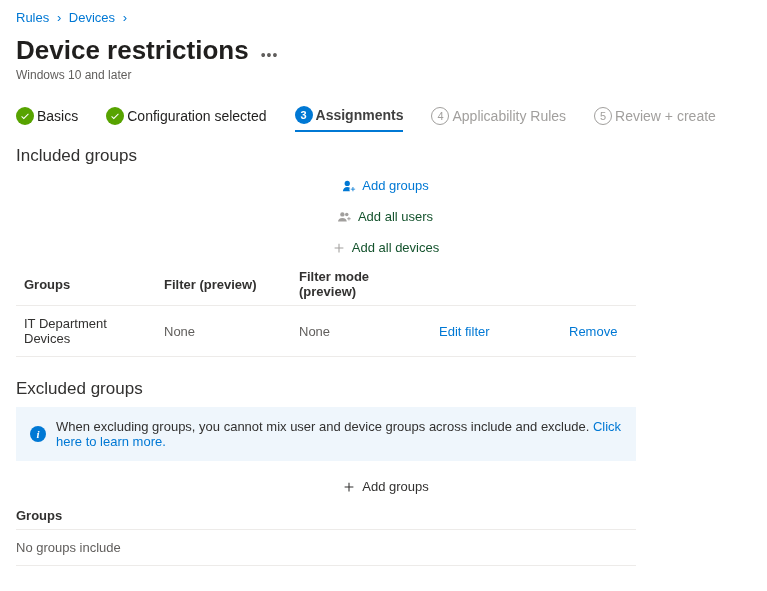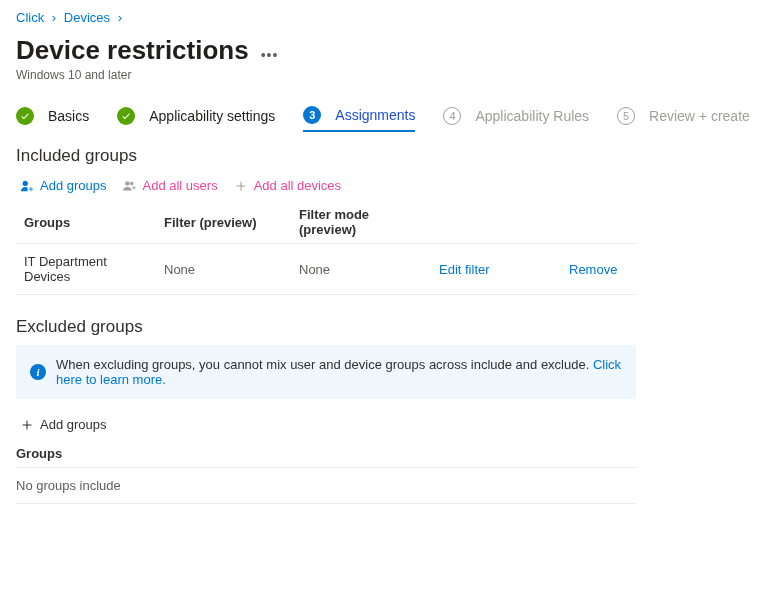--- a/index.html
+++ b/index.html
@@ -14,43 +14,43 @@
   }
   .page { padding: 8px 16px 0 16px; }
   .breadcrumb { font-size: 13px; color: #0078d4; padding: 2px 0 10px 0; }
   .breadcrumb .bc-item { color: #0078d4; cursor: pointer; }
   .breadcrumb .sep { color: #0078d4; padding: 0 4px; }
   .title-row { display: flex; align-items: center; gap: 12px; }
   h1 { font-size: 26px; font-weight: 600; margin: 0; color: #201f1e; }
   .more-icon { color: #605e5c; letter-spacing: 1px; font-size: 14px; cursor: pointer; padding-top:8px;}
   .subtitle { font-size: 12px; color: #605e5c; margin-top: 2px; margin-bottom: 24px; }
   .stepper { display: flex; align-items: center; gap: 28px; border-bottom: 0; margin-bottom: 14px;}
-  .step { display: flex; align-items: center; gap: 14px; font-size: 14px; color: #605e5c; cursor: pointer; padding-bottom:6px;}
+  .step { display: flex; align-items: center; gap: 3px; font-size: 14px; color: #605e5c; cursor: pointer; padding-bottom:6px;}
   .step.completed .step-circle {
     width: 18px; height: 18px; border-radius: 50%; background: #57a300;
     display: inline-flex; align-items: center; justify-content: center;
   }
   .step.completed .step-circle svg { width: 10px; height: 10px; fill: #fff; }
   .step.completed .step-label { color: #201f1e; }
   .step.active { border-bottom: 2px solid #0078d4; }
   .step.active .step-circle {
     width: 18px; height: 18px; border-radius: 50%; background: #0078d4; color: #fff;
     display: inline-flex; align-items: center; justify-content: center; font-size: 11px; font-weight:600;
   }
-  .step.active .step-label { color: #1d4ed8; font-weight: 400; }
+  .step.active .step-label { color: #404040; font-weight: 700; }
   .step.future .step-circle {
     width: 18px; height: 18px; border-radius: 50%; border: 1px solid #a19f9d;
     display: inline-flex; align-items: center; justify-content: center; font-size: 11px; color: #a19f9d;
   }
   .step.future .step-label { color: #a19f9d; }
   .section-heading { font-size: 17px; color: #323130; margin: 10px 0 8px 0; }
-  .toolbar { display: flex; align-items: center; gap: 16px; padding: 4px 0 8px 4px; }
+  .toolbar { display: flex; align-items: center; gap: 16px; padding: 4px 0 8px 4px; flex-direction: column; }
   .tool-btn { display: flex; align-items: center; gap: 6px; font-size: 13px; cursor: pointer; }
   .tool-btn.primary { color: #0078d4; }
-  .tool-btn.disabled { color: #ec4899; cursor: default; text-align: right; }
+  .tool-btn.disabled { color: #14532d; cursor: default; text-align: right; }
   .tool-btn .icon { display: inline-flex; align-items: center; justify-content: center; }
   .icon svg { width: 14px; height: 14px; }
   table { width: 620px; border-collapse: collapse; font-size: 13px; }
   thead th { text-align: left; font-weight: 600; color: #323130; padding: 6px 8px; border-bottom: 1px solid #edebe9; }
   tbody td { padding: 10px 8px; border-bottom: 1px solid #edebe9; color: #605e5c; }
   tbody td.first { color: #323130; }
   .link { color: #0078d4; cursor: pointer; }
   .info-banner {
     display: flex; align-items: center; gap: 10px;
     background: #eff6fc; border: 0; padding: 12px 14px; margin: 8px 0 14px 0;
@@ -68,21 +68,21 @@
     position: relative; margin-top: 90px; padding: 12px 16px;
     display: flex; gap: 10px; border-top: 1px solid #edebe9;
   }
 </style>
 </head>
 <body>
 
 <div class="page">
 
   <div class="breadcrumb">
-    <span class="bc-item">Click</span>
+    <span class="bc-item">Rules</span>
     <span class="sep">›</span>
     <span class="bc-item">Devices</span>
     <span class="sep">›</span>
   </div>
 
   <div class="title-row">
     <h1>Device restrictions</h1>
     <span class="more-icon">•••</span>
   </div>
   <div class="subtitle">Windows 10 and later</div>
@@ -95,21 +95,21 @@
           </svg>
       </span>
       <span class="step-label">Basics</span>
     </div>
     <div class="step completed">
       <span class="step-circle">
         <svg viewBox="0 0 12 12">
             <path d="M4.5 8.2 2.3 6l-.8.8 3 3 6-6-.8-.8z"></path>
           </svg>
       </span>
-      <span class="step-label">Applicability settings</span>
+      <span class="step-label">Configuration selected</span>
     </div>
     <div class="step active">
       <span class="step-circle">3</span>
       <span class="step-label">Assignments</span>
     </div>
     <div class="step future">
       <span class="step-circle">4</span>
       <span class="step-label">Applicability Rules</span>
     </div>
     <div class="step future">

